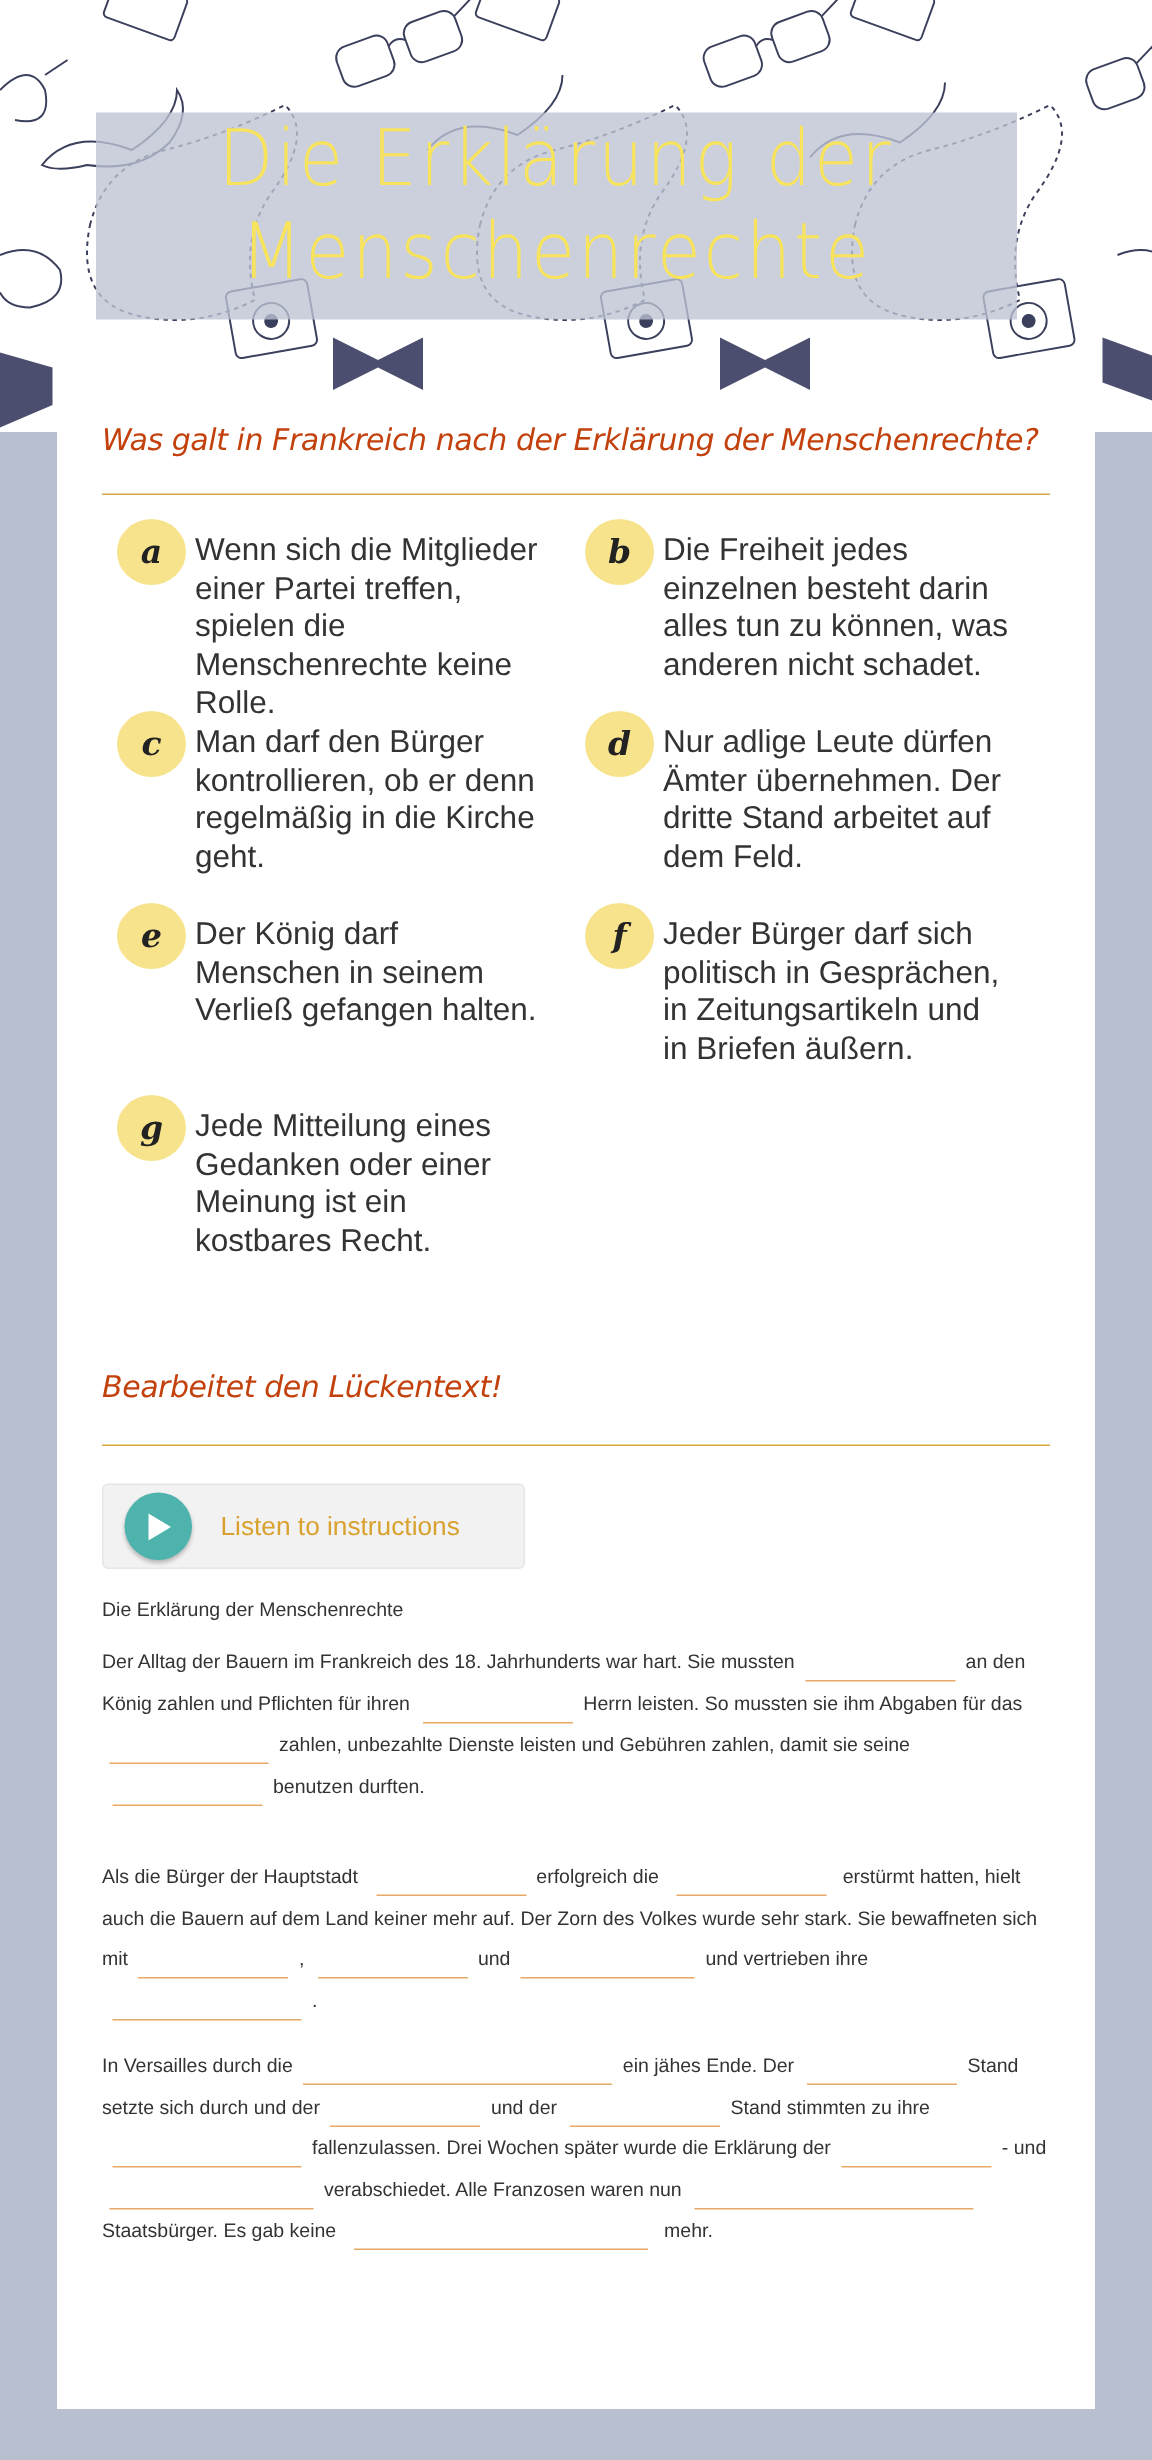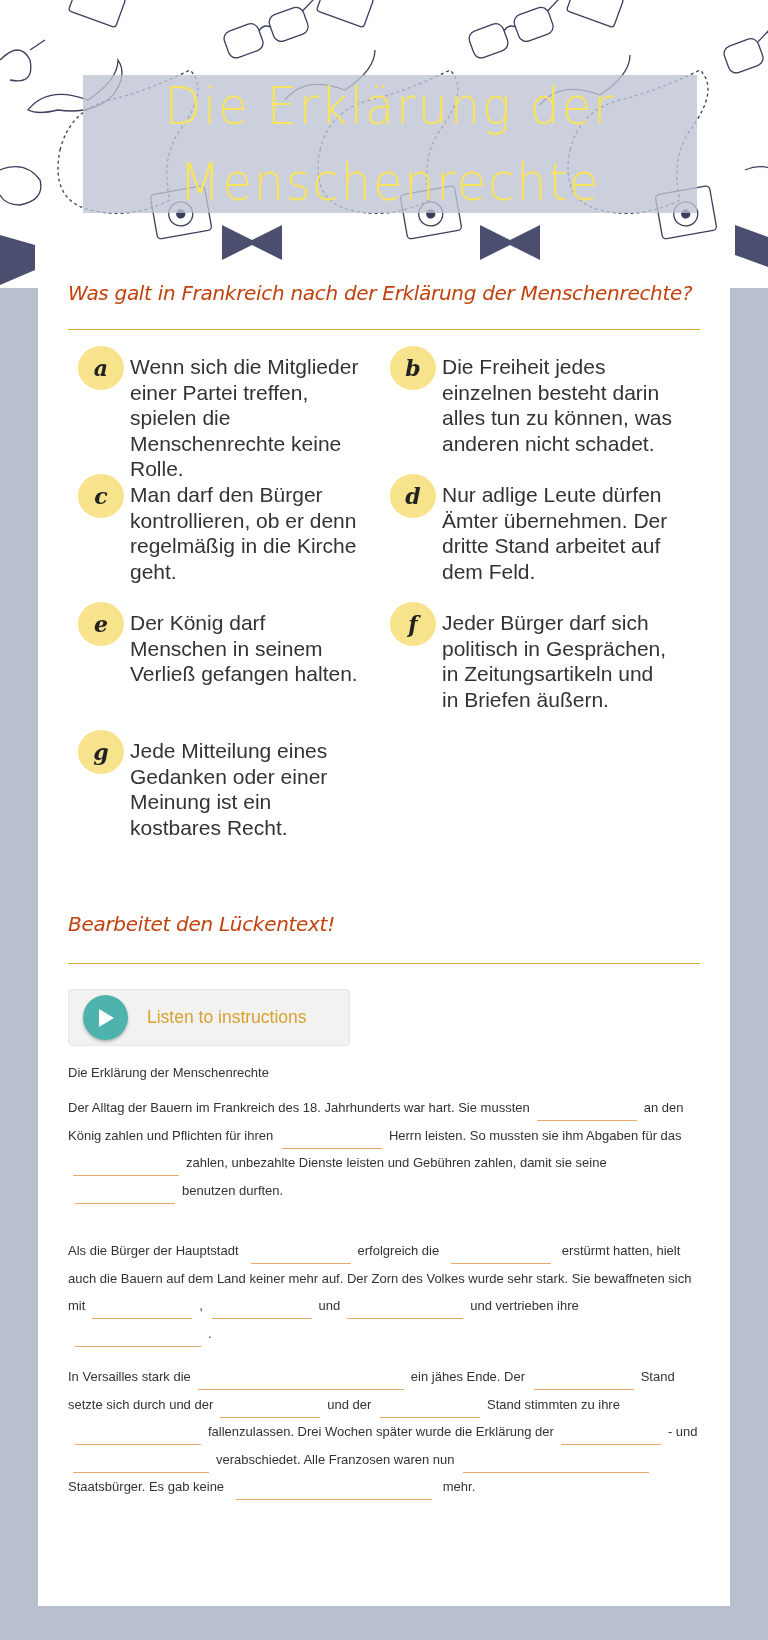--- a/index.html
+++ b/index.html
@@ -10,23 +10,23 @@
     color: #2a2a2a;
     position: relative;
   }
   
   .header {
     position: absolute; left: 0; top: 0; width: 768px; height: 288px;
     background: #ffffff; overflow: hidden;
   }
   .doodle { position: absolute; }
   .title-box {
-    position: absolute; left: 83px; top: 75px; width: 614px; height: 138px;
+    position: absolute; left: 64px; top: 75px; width: 614px; height: 138px;
     background: rgba(190, 195, 212, 0.78);
-    display: flex; flex-direction: column; align-items: center; justify-content: space-between;
+    display: flex; flex-direction: column; align-items: center; justify-content: flex-start;
   }
   .title-line {
     font-family: "DejaVu Sans", sans-serif;
     font-weight: 300;
     color: #f7e35c;
     font-size: 52px;
     line-height: 62px;
     letter-spacing: 2px;
     white-space: nowrap;
     transform: scaleX(0.92);
@@ -207,20 +207,20 @@
     <span class="gap" style="width:106px;margin-left:5px"></span><span>zahlen, unbezahlte Dienste leisten und Gebühren zahlen, damit sie seine</span><span class="gap" style="width:100px"></span><span>benutzen durften.</span>
   </div>
 
   <div class="cloze" style="top:949px">
     <span>Als die Bürger der Hauptstadt</span><span class="gap" style="width:100px;margin-left:12px"></span><span>erfolgreich die</span><span class="gap" style="width:100px;margin-left:12px"></span>
     <span>erstürmt hatten, hielt auch die Bauern auf dem Land keiner mehr auf. Der Zorn des Volkes wurde sehr stark. Sie bewaffneten sich mit</span><span class="gap" style="width:100px"></span><span>,</span>
     <span class="gap" style="width:100px;margin-left:5px"></span><span>und</span><span class="gap" style="width:116px"></span><span>und vertrieben ihre</span><span class="gap" style="width:126px"></span><span>.</span>
   </div>
 
   <div class="cloze" style="top:1075px">
-    <span>In Versailles stark die</span><span class="gap" style="width:206px"></span><span>ein jähes Ende. Der</span>
+    <span>In Versailles durch die</span><span class="gap" style="width:206px"></span><span>ein jähes Ende. Der</span>
     <span class="gap" style="width:100px;margin-left:5px"></span><span>Stand setzte sich durch und der</span><span class="gap" style="width:100px"></span><span>und der</span>
     <span class="gap" style="width:100px;margin-left:5px"></span><span>Stand stimmten zu ihre</span><span class="gap" style="width:126px"></span><span>fallenzulassen. Drei Wochen später wurde die Erklärung der</span><span class="gap" style="width:100px"></span><span>- und</span>
     <span class="gap" style="width:136px;margin-left:5px"></span><span>verabschiedet. Alle Franzosen waren nun</span>
     <span class="gap" style="width:186px;margin-left:5px"></span><span>Staatsbürger. Es gab keine</span><span class="gap" style="width:196px;margin-left:12px"></span>
     <span>mehr.</span>
   </div>
 </div>
 
 </body></html>

